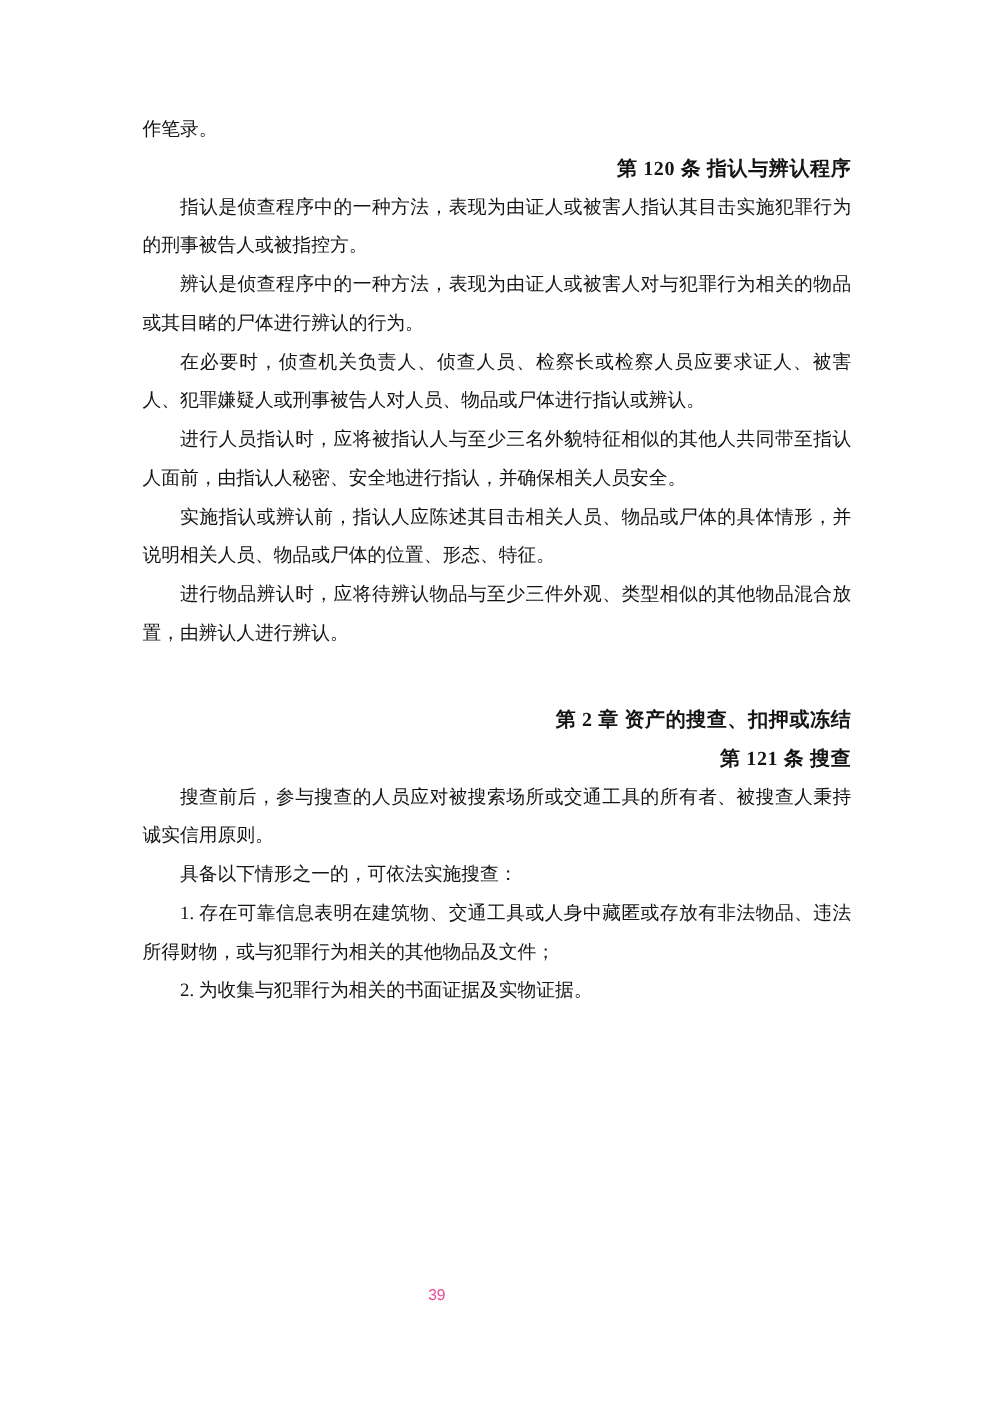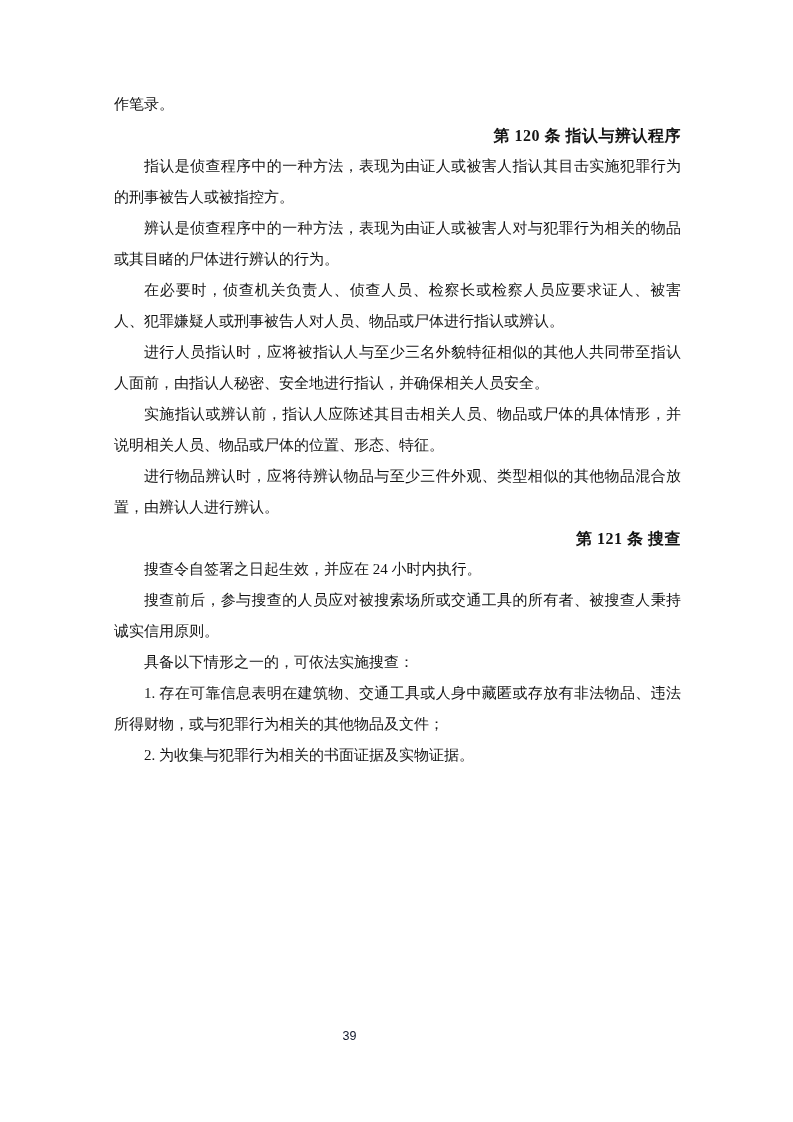--- a/index.html
+++ b/index.html
@@ -47,37 +47,37 @@
   }
   .footer {
     position: absolute;
     left: 0;
     top: 1026px;
     width: 100%;
     text-align: center;
     font-size: 12.5px;
     line-height: 20px;
     font-family: "Liberation Sans", "DejaVu Sans", sans-serif;
-    color: #0f172a;
+    color: #ec4899;
   }
 </style>
 </head>
 <body>
 
 <div class="page">
   <div class="content">
     <p class="cont">作笔录。</p>
     <h3 class="heading">第 120 条 指认与辨认程序</h3>
     <p>指认是侦查程序中的一种方法，表现为由证人或被害人指认其目击实施犯罪行为的刑事被告人或被指控方。</p>
     <p>辨认是侦查程序中的一种方法，表现为由证人或被害人对与犯罪行为相关的物品或其目睹的尸体进行辨认的行为。</p>
     <p>在必要时，侦查机关负责人、侦查人员、检察长或检察人员应要求证人、被害人、犯罪嫌疑人或刑事被告人对人员、物品或尸体进行指认或辨认。</p>
     <p>进行人员指认时，应将被指认人与至少三名外貌特征相似的其他人共同带至指认人面前，由指认人秘密、安全地进行指认，并确保相关人员安全。</p>
     <p>实施指认或辨认前，指认人应陈述其目击相关人员、物品或尸体的具体情形，并说明相关人员、物品或尸体的位置、形态、特征。</p>
     <p>进行物品辨认时，应将待辨认物品与至少三件外观、类型相似的其他物品混合放置，由辨认人进行辨认。</p>
+    <h2 class="heading chapter-gap">第 2 章 资产的搜查、扣押或冻结</h2>
     <h3 class="heading">第 121 条 搜查</h3>
-    <p>搜查令自签署之日起生效，并应在 24 小时内执行。</p>
     <p>搜查前后，参与搜查的人员应对被搜索场所或交通工具的所有者、被搜查人秉持诚实信用原则。</p>
     <p>具备以下情形之一的，可依法实施搜查：</p>
     <p>1. 存在可靠信息表明在建筑物、交通工具或人身中藏匿或存放有非法物品、违法所得财物，或与犯罪行为相关的其他物品及文件；</p>
     <p>2. 为收集与犯罪行为相关的书面证据及实物证据。</p>
   </div>
   <div class="footer">39</div>
 </div>
 
 </body></html>

